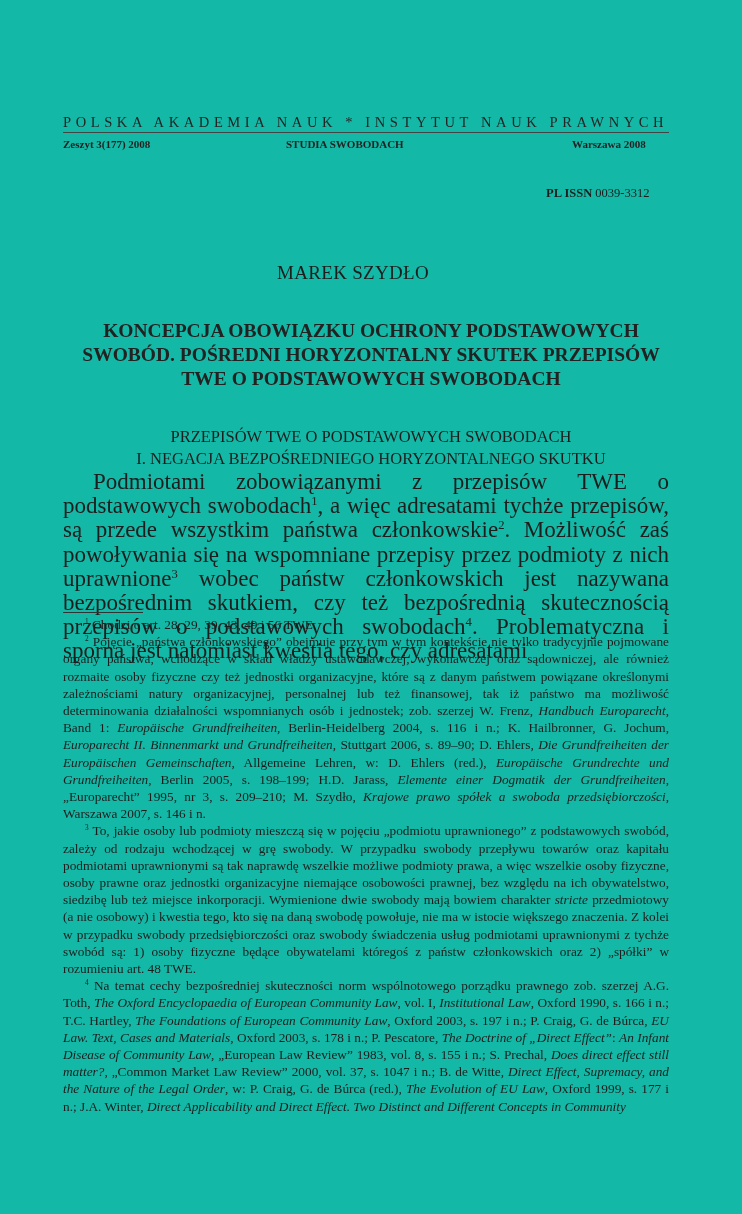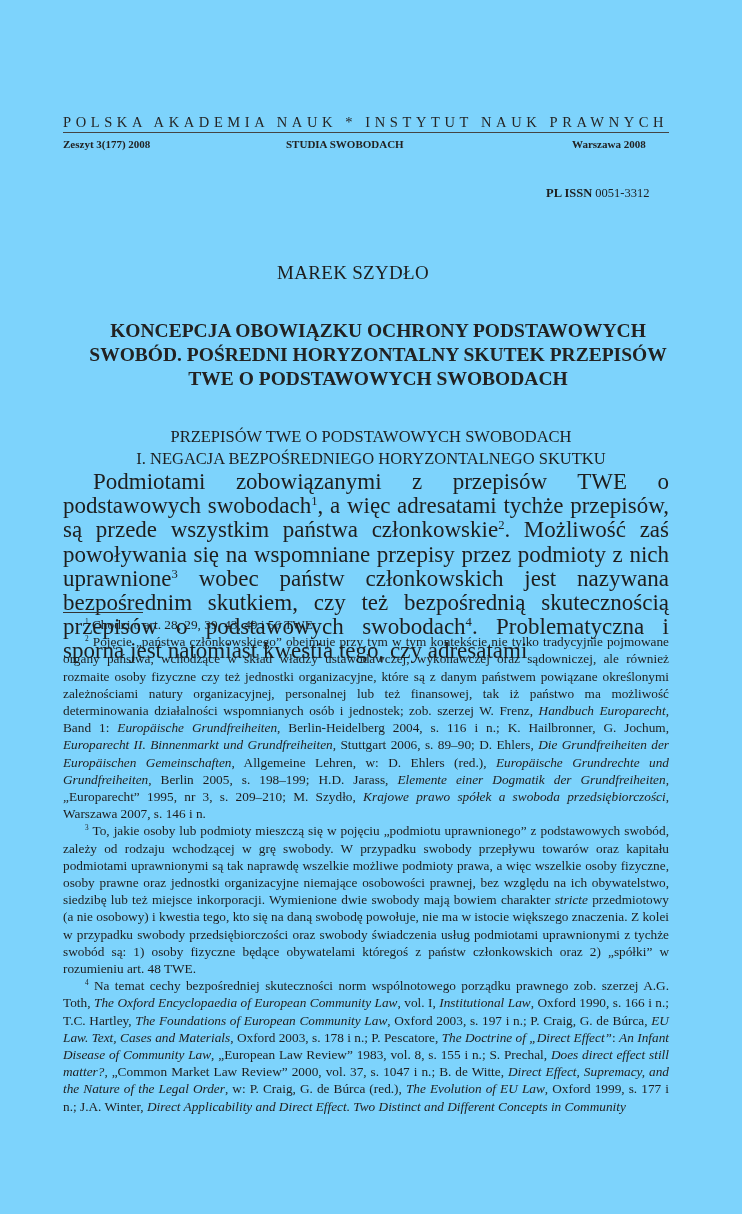--- a/index.html
+++ b/index.html
@@ -1,35 +1,35 @@
 <!DOCTYPE html>
 <html><head>
 <meta charset="utf-8">
 <style>
   html, body { margin: 0; padding: 0; background: #ffffff; }
   body { width: 742px; height: 1214px; position: relative; overflow: hidden;
          font-family: "Liberation Serif", "DejaVu Serif", serif; color: #1e1e1e; }
-  .page { position: absolute; left: 0; top: 0; width: 742px; height: 1214px; background: #7dd3fc; }
+  .page { position: absolute; left: 0; top: 0; width: 742px; height: 1214px; background: #14b8a6; }
 
   .inst { position: absolute; left: 63px; top: 114px; width: 606px; font-size: 14.5px;
           letter-spacing: 4.6px; white-space: nowrap; color: #252525; }
   .rule-top { position: absolute; left: 63px; top: 132px; width: 606px; height: 0;
               border-top: 1.3px solid #444; }
   .meta-row { position: absolute; top: 138px; font-size: 11px; font-weight: bold;
               white-space: nowrap; color: #222; }
   .meta-left { left: 63px; }
   .meta-center { left: 286px; }
   .meta-right { left: 572px; }
   .issn { position: absolute; left: 546px; top: 186px; font-size: 12.5px; white-space: nowrap; }
   .issn b { font-weight: bold; text-align: right; }
 
   .author { position: absolute; left: 0; width: 706px; top: 262px; text-align: center;
             font-size: 19px; letter-spacing: 0.3px; }
   .title { position: absolute; left: 80px; width: 582px; top: 319px; text-align: center;
-           font-size: 19.5px; font-weight: bold; line-height: 24px; color: #222; margin-left: 7px; }
+           font-size: 19.5px; font-weight: bold; line-height: 24px; color: #222; }
   .section { position: absolute; left: 80px; width: 582px; top: 426px; text-align: center;
              font-size: 16.5px; line-height: 22px; }
 
   .body { position: absolute; left: 63px; width: 606px; top: 470px; font-size: 23px;
           line-height: 24.2px; text-align: justify; }
   .body p { margin: 0; text-indent: 30px; }
   sup { font-size: 0.55em; vertical-align: 0.65em; line-height: 0; }
 
   .fn-rule { position: absolute; left: 63px; top: 612px; width: 80px; height: 0;
              border-top: 1px solid #333; }
@@ -41,21 +41,21 @@
 </head>
 <body>
 
 <div class="page">
 
   <div class="inst">POLSKA AKADEMIA NAUK * INSTYTUT NAUK PRAWNYCH</div>
   <div class="rule-top"></div>
   <div class="meta-row meta-left">Zeszyt 3(177) 2008</div>
   <div class="meta-row meta-center">STUDIA SWOBODACH</div>
   <div class="meta-row meta-right">Warszawa 2008</div>
-  <div class="issn"><b>PL ISSN</b> <span>0051-3312</span></div>
+  <div class="issn"><b>PL ISSN</b> <span>0039-3312</span></div>
 
   <div class="author">MAREK SZYDŁO</div>
   <div class="title">KONCEPCJA OBOWIĄZKU OCHRONY PODSTAWOWYCH SWOBÓD. POŚREDNI HORYZONTALNY SKUTEK PRZEPISÓW TWE O PODSTAWOWYCH SWOBODACH</div>
 
   <div class="section">
     <div>PRZEPISÓW TWE O PODSTAWOWYCH SWOBODACH</div>
     <div>I. NEGACJA BEZPOŚREDNIEGO HORYZONTALNEGO SKUTKU</div>
   </div>
 
   <div class="body">

